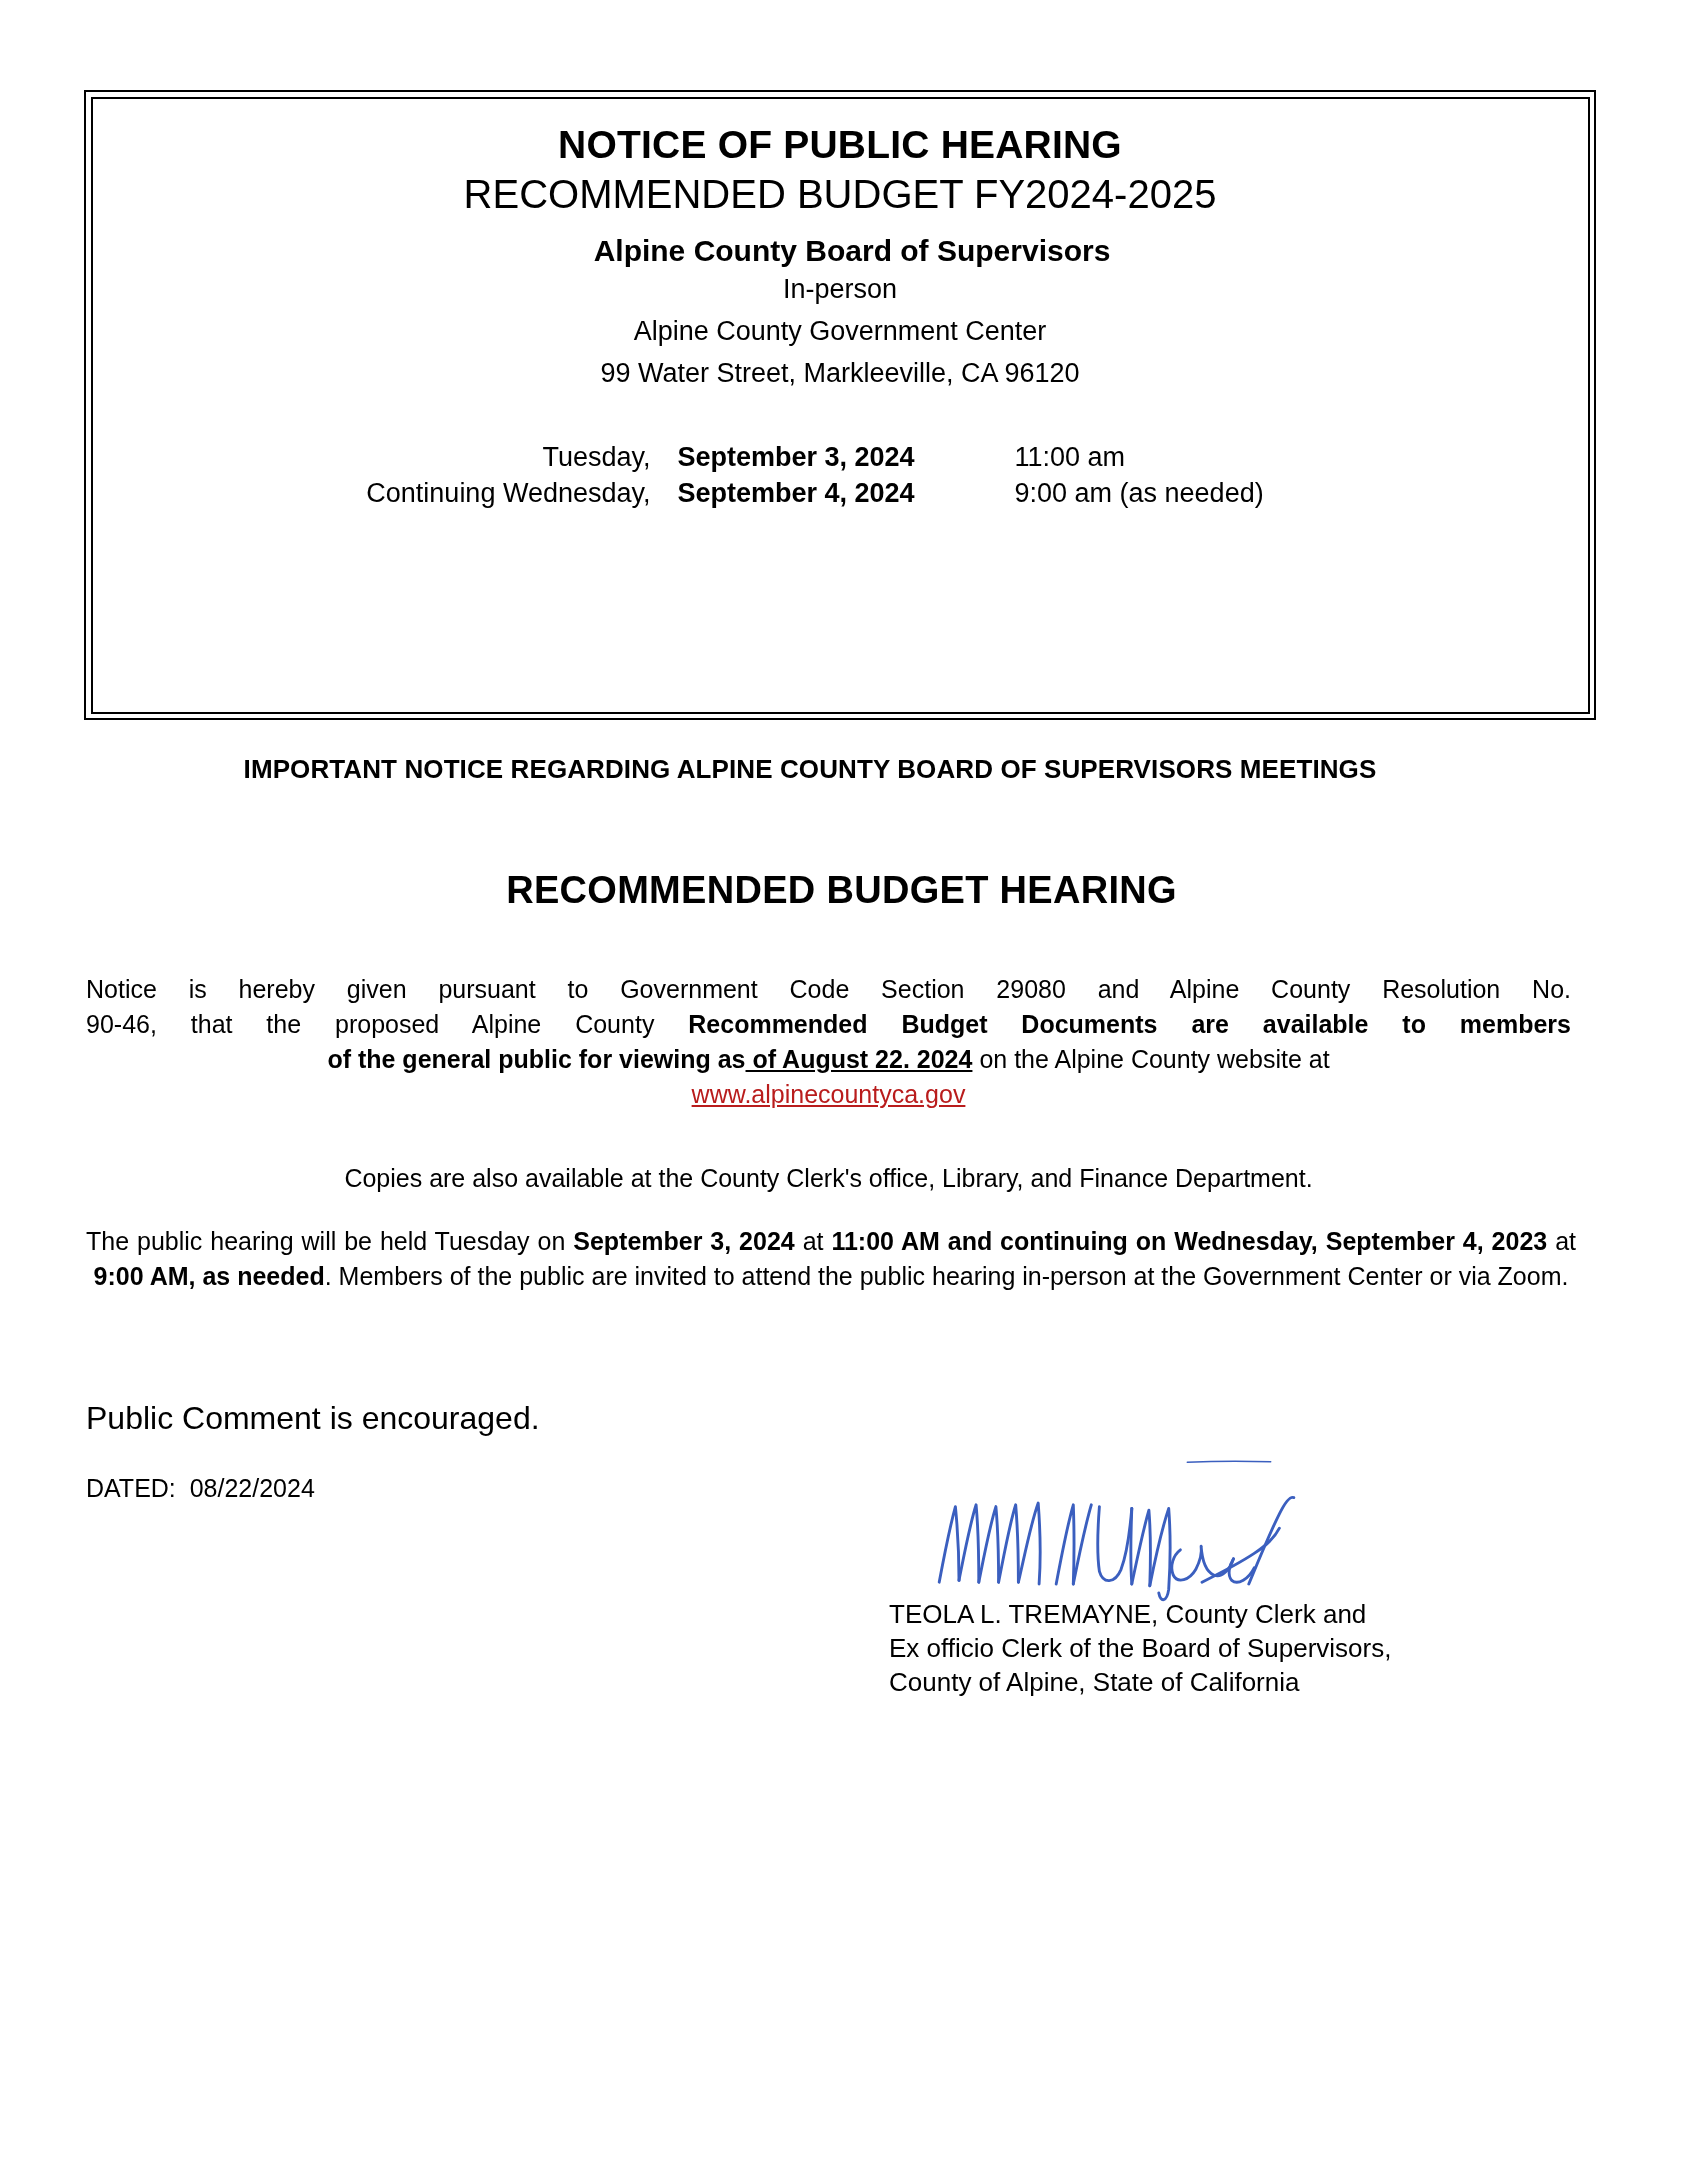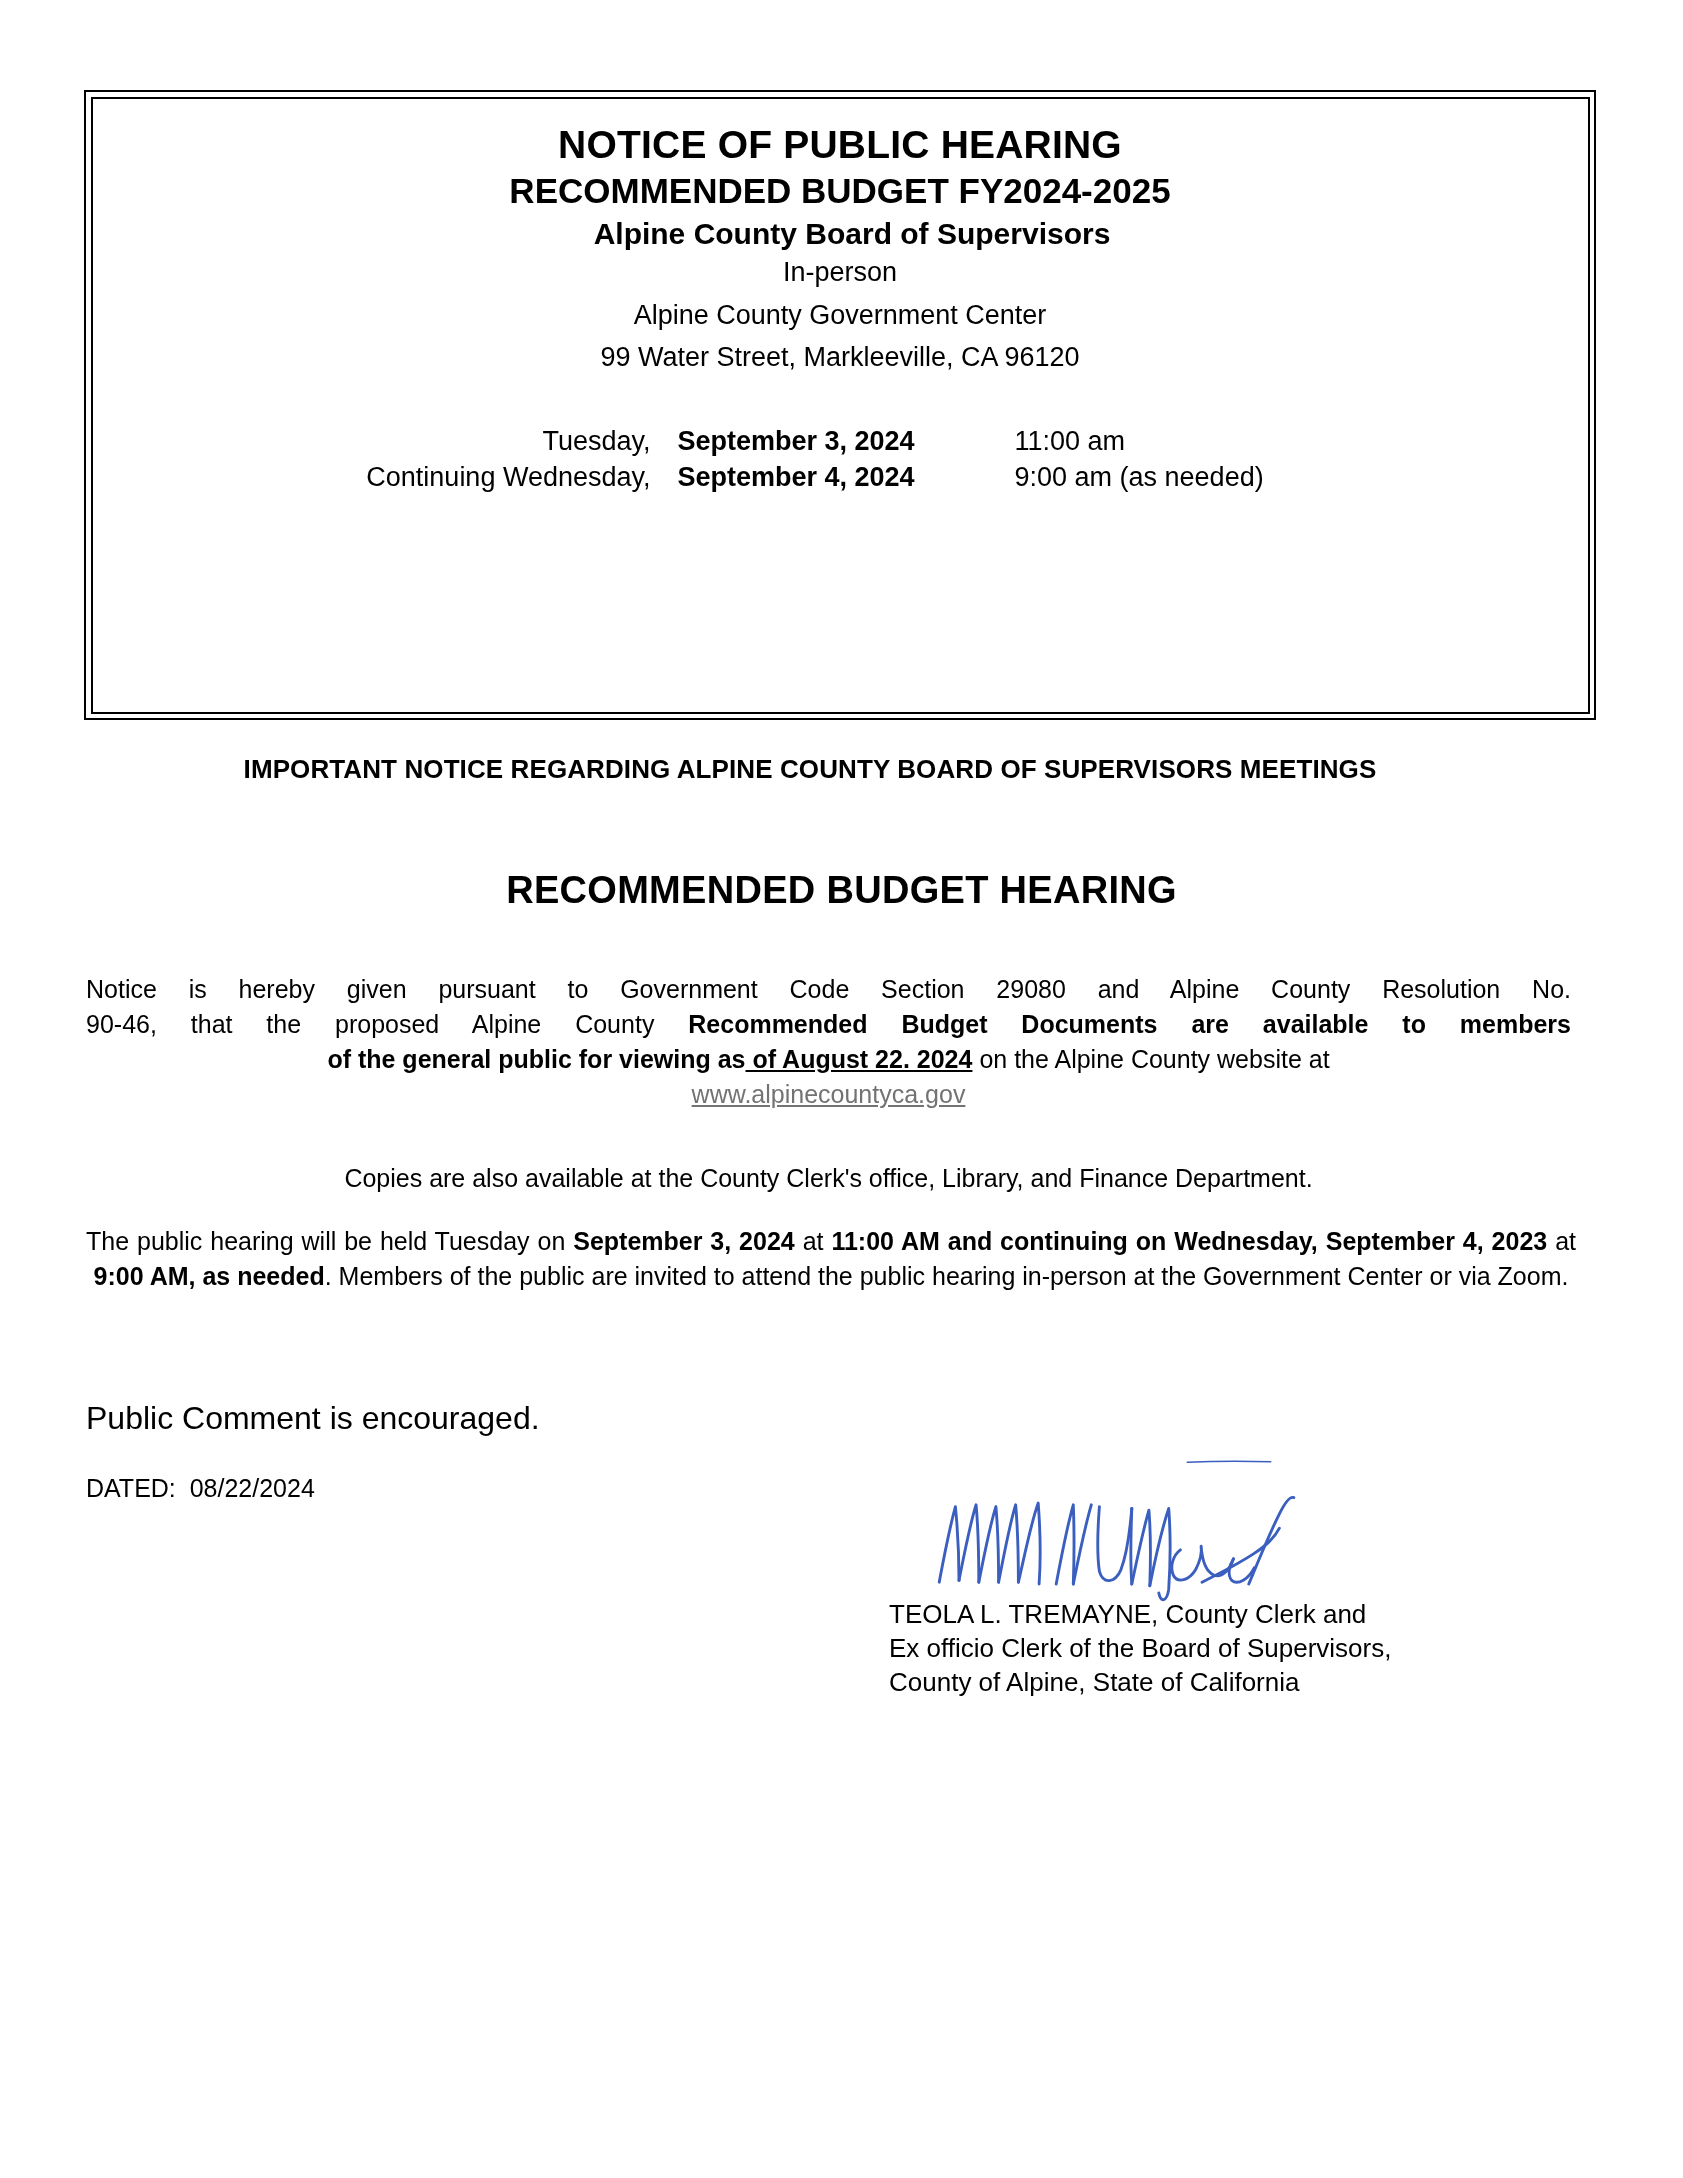--- a/index.html
+++ b/index.html
@@ -47,24 +47,24 @@
   }
 
   .title-1 {
     font-size: 39px;
     font-weight: bold;
     letter-spacing: 0.2px;
     line-height: 1.18;
     margin: 0;
   }
   .title-2 {
-    font-size: 35px;
-    font-weight: bold;
+    font-size: 40px;
+    font-weight: normal;
     line-height: 1.2;
-    margin: 4px;
+    margin: 15px;
     margin-top: 1.8px;
   }
   .title-3 {
     font-size: 30px;
     font-weight: bold;
     line-height: 1.22;
     margin: 0;
     margin-top: 4.5px;
     padding-left: 24px;
   }
@@ -156,21 +156,21 @@
 
   .para-3 {
     left: 86px;
     top: 1224px;
     width: 1490px;
     text-align: justify;
     text-align-last: center;
   }
 
   .link {
-    color: #737373;
+    color: #b91c1c;
     text-decoration: underline;
   }
 
   .u { text-decoration: underline; }
   .b { font-weight: bold; }
 
   
   .public-comment {
     position: absolute;
     left: 86px;

